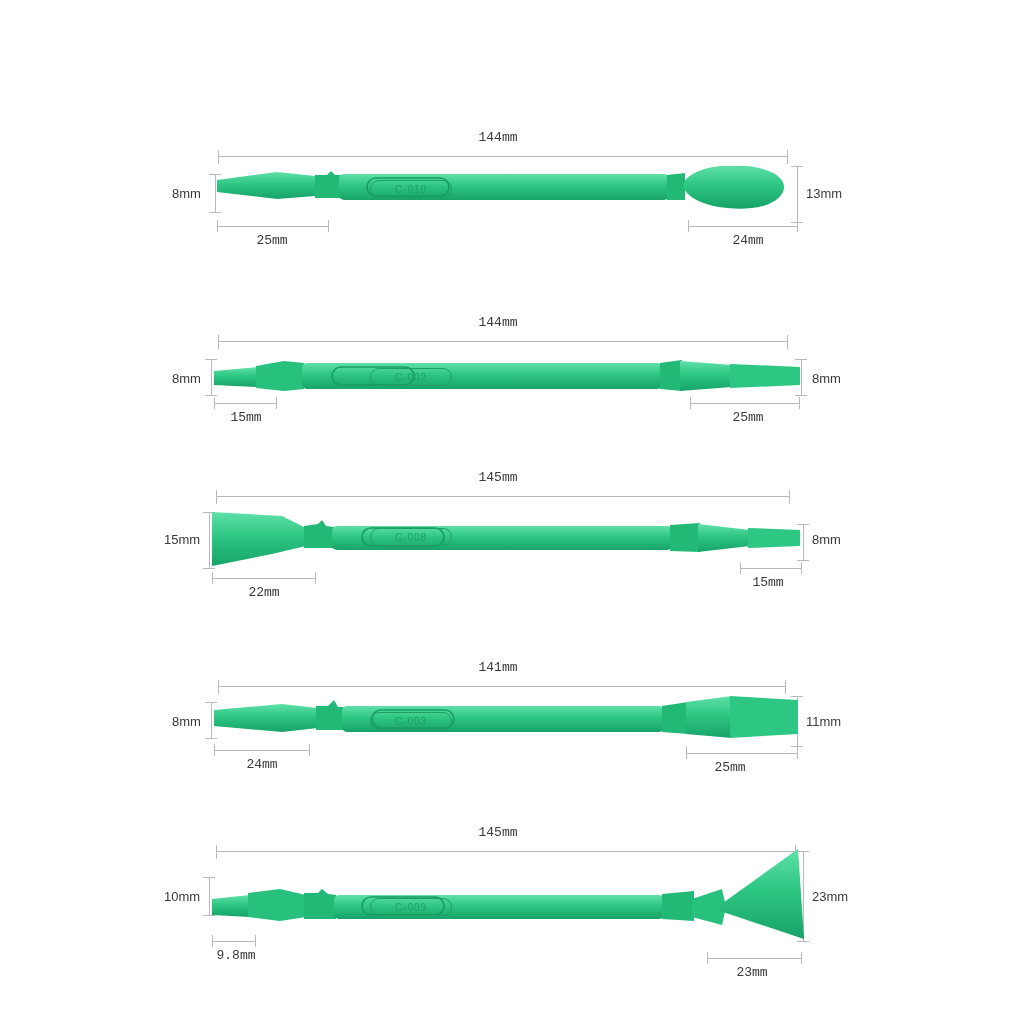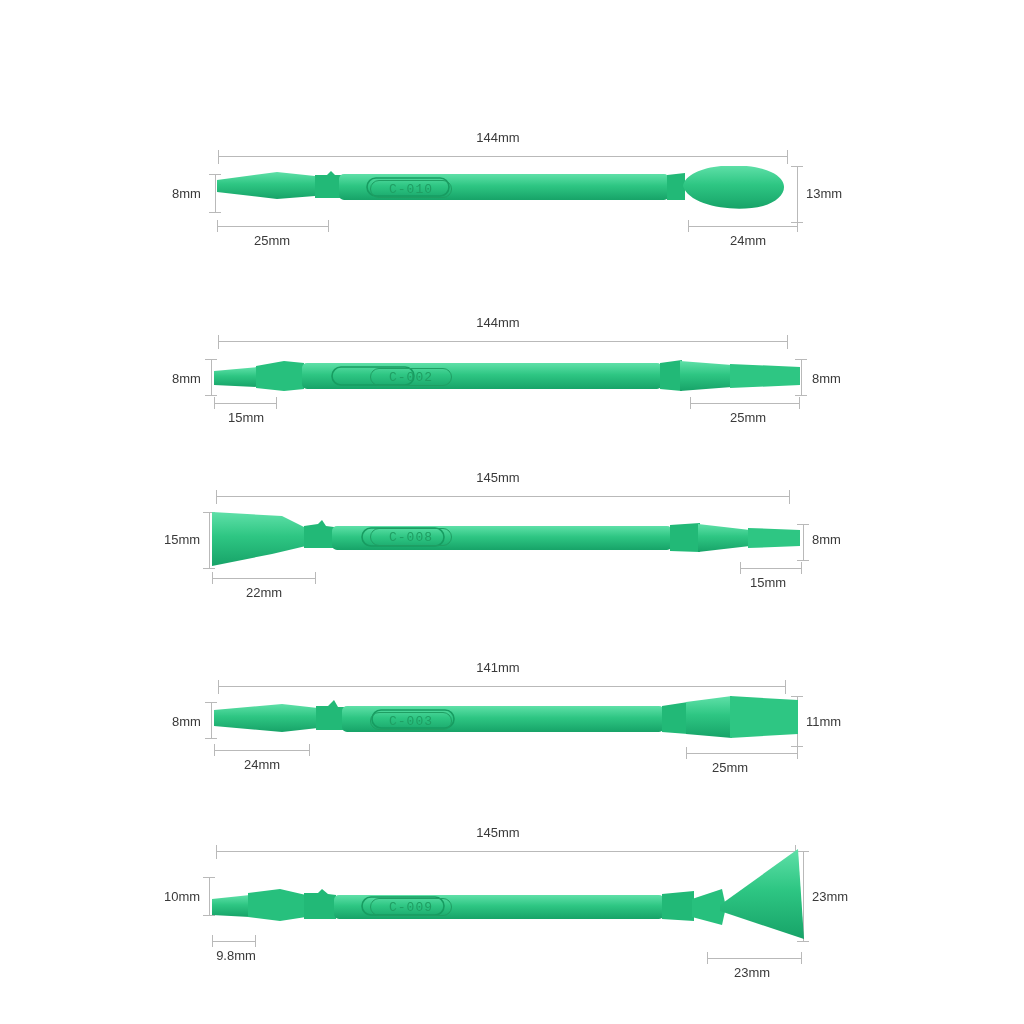--- a/index.html
+++ b/index.html
@@ -21,21 +21,21 @@
     width: 1024px;
   }
   
   .dim {
     position: absolute;
     font-size: 13px;
     color: #3a3a3a;
     white-space: nowrap;
     font-family: "Liberation Sans", sans-serif;
   }
-  .dim.center { transform: translateX(-50%); }
+  .dim.center { transform: translateX(-50%); font-family: Liberation Mono, monospace; }
   
   .dline-h {
     position: absolute;
     height: 1px;
     background: #b9b9b9;
   }
   .dline-v {
     position: absolute;
     width: 1px;
     background: #b9b9b9;
@@ -55,24 +55,24 @@
     position: absolute;
   }
   .label-plate {
     position: absolute;
     border: 1.5px solid #1f9e63;
     border-radius: 9px;
     background: transparent;
     display: flex;
     align-items: center;
     justify-content: center;
-    font-size: 13px;
+    font-size: 10px;
     letter-spacing: 1px;
     color: #1f9e63;
-    font-family: Liberation Mono, monospace;
+    font-family: Liberation Sans, sans-serif;
   }
 </style>
 </head>
 <body>
 
 <div id="page">
 
   <div class="tool-block" style="top:130px;height:130px;">
 
     <div class="dim center" style="left:498px; top:0px;">144mm</div>

